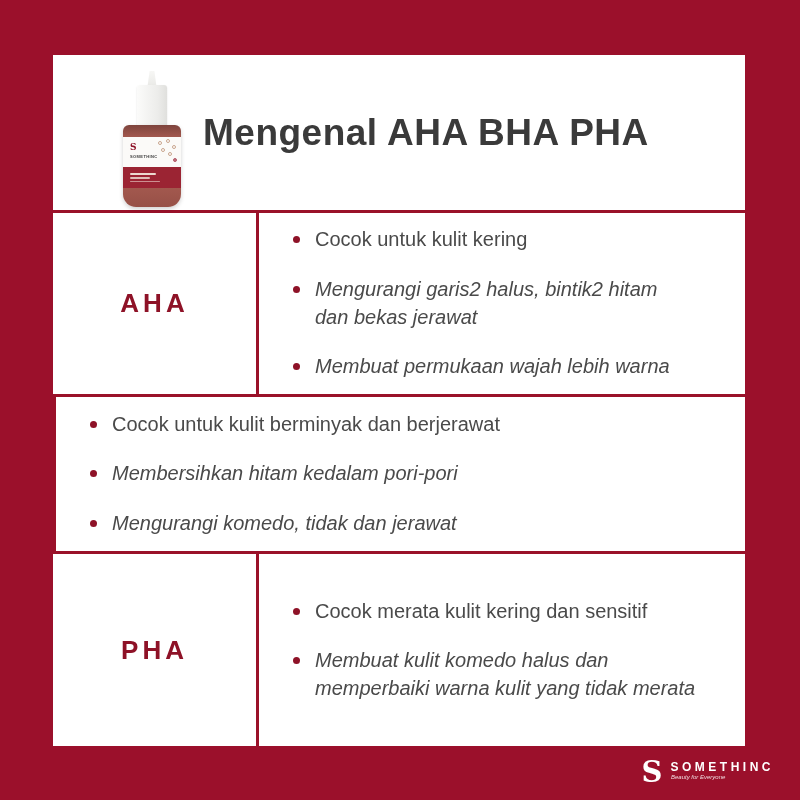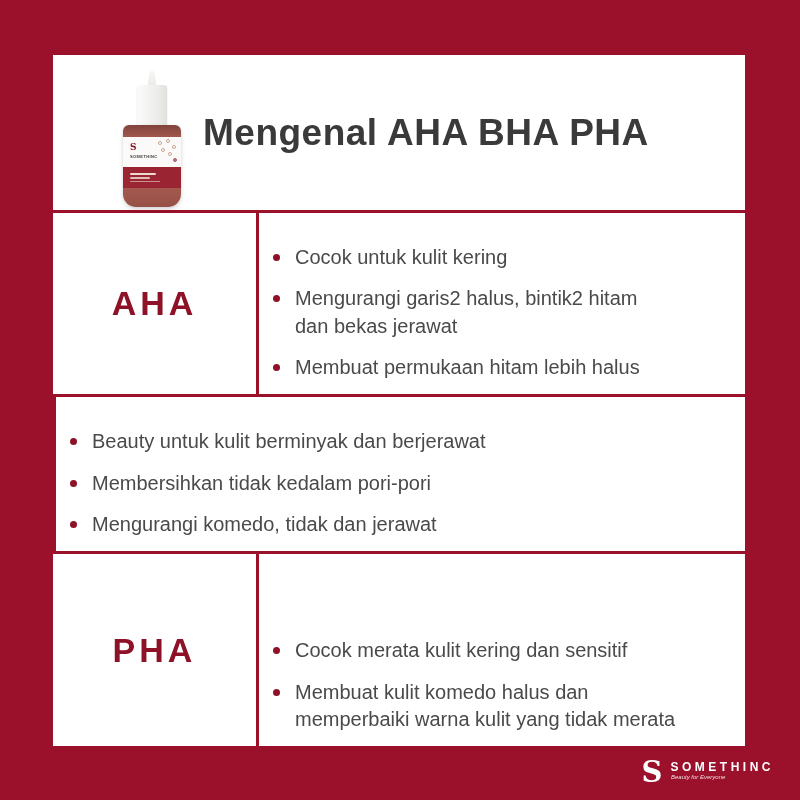--- a/index.html
+++ b/index.html
@@ -112,41 +112,41 @@
   .row{
     display:flex;
     border-top:3px solid var(--line-red);
   }
   .row-aha{height:184px;}
   .row-bha{height:157px;}
   .row-pha{height:195px;}
   .cell-label{
     width:203px; flex:0 0 203px;
     display:flex; align-items:center; justify-content:center;
-    font-size:34px; font-weight:700;
+    font-size:26px; font-weight:700;
     letter-spacing:4px;
     color:var(--accent-red);
   }
   .cell-bullets{
     flex:1;
     border-left:3px solid var(--line-red);
-    display:flex; flex-direction:column; justify-content:flex-end;
+    display:flex; flex-direction:column; justify-content:center;
     gap:15px;
-    padding:12px 8px 12px 12px;
+    padding:12px 8px 12px 32px;
   }
   .cell-bullets ul{list-style:none;}
   .cell-bullets li{
     position:relative;
     padding-left:24px;
     font-size:20px;
     line-height:1.38;
     color:var(--body-text);
     white-space:pre-line;
   }
-  .cell-bullets li + li{margin-top:14px;}
+  .cell-bullets li + li{margin-top:22px;font-style:italic;}
   .cell-bullets li::before{
     content:"";
     position:absolute; left:2px; top:10px;
     width:7px; height:7px; border-radius:50%;
     background:var(--accent-red);
   }
   
   .footer-brand{
     position:absolute;
     right:26px; bottom:13px;
@@ -206,30 +206,30 @@
     <h1 class="title">Mengenal AHA BHA PHA</h1>
   </div>
 
   <div class="row row-aha">
     <div class="cell-label">AHA</div>
     <div class="cell-bullets">
       <ul>
         <li>Cocok untuk kulit kering</li>
         <li>Mengurangi garis2 halus, bintik2 hitam
 dan bekas jerawat</li>
-        <li>Membuat permukaan hitam lebih halus</li>
+        <li>Membuat permukaan wajah lebih warna</li>
       </ul>
     </div>
   </div>
 
   <div class="row row-bha">
     <div class="cell-bullets">
       <ul>
-        <li>Beauty untuk kulit berminyak dan berjerawat</li>
-        <li>Membersihkan tidak kedalam pori-pori</li>
+        <li>Cocok untuk kulit berminyak dan berjerawat</li>
+        <li>Membersihkan hitam kedalam pori-pori</li>
         <li>Mengurangi komedo, tidak dan jerawat</li>
       </ul>
     </div>
   </div>
 
   <div class="row row-pha">
     <div class="cell-label">PHA</div>
     <div class="cell-bullets">
       <ul>
         <li>Cocok merata kulit kering dan sensitif</li>

